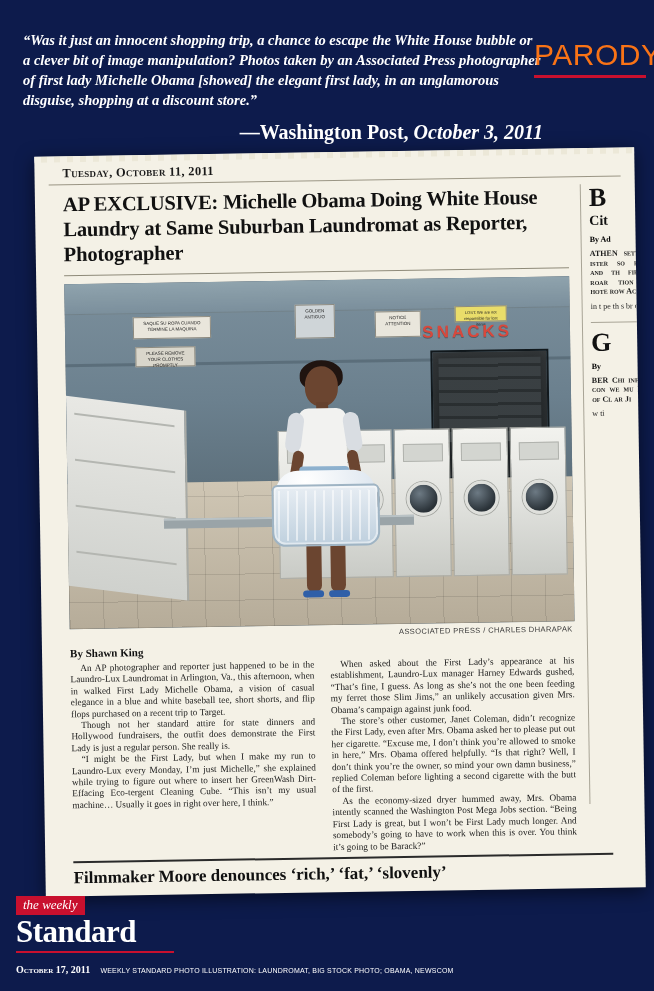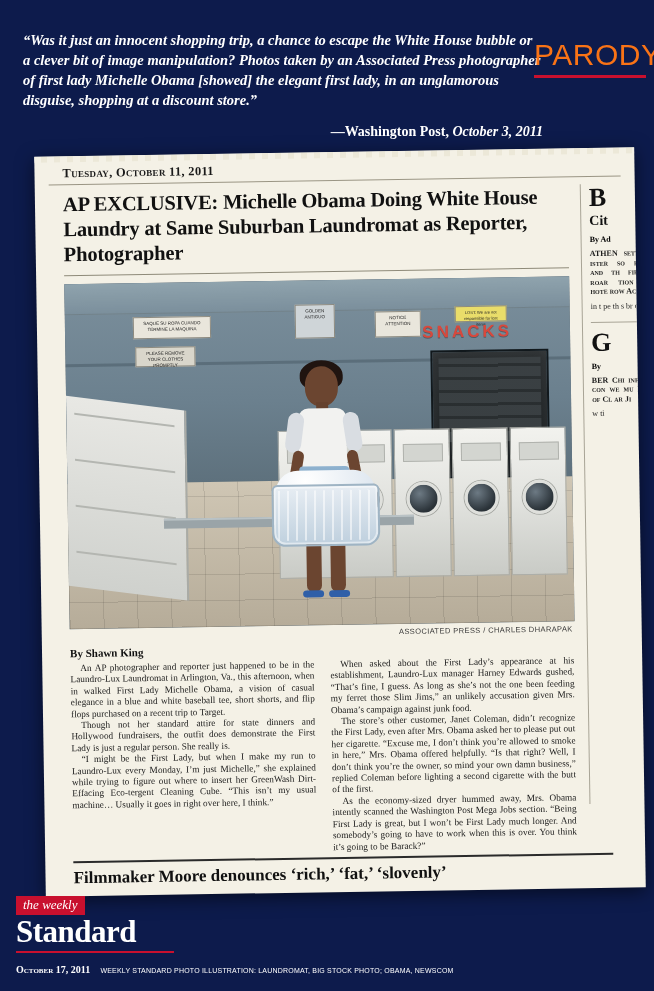--- a/index.html
+++ b/index.html
@@ -24,21 +24,21 @@
     font-style: italic;
     font-weight: bold;
     font-size: 14.5px;
     line-height: 20px;
   }
   .topquote .attrib {
     text-align: right;
     margin-top: 12px;
     font-style: normal;
     font-weight: bold;
-    font-size: 14px;
+    font-size: 20px;
   }
   .topquote .attrib em { font-style: italic; }
 
   .parody-badge {
     position: absolute;
     top: 38px;
     right: 8px;
     width: 112px;
     text-align: center;
   }

